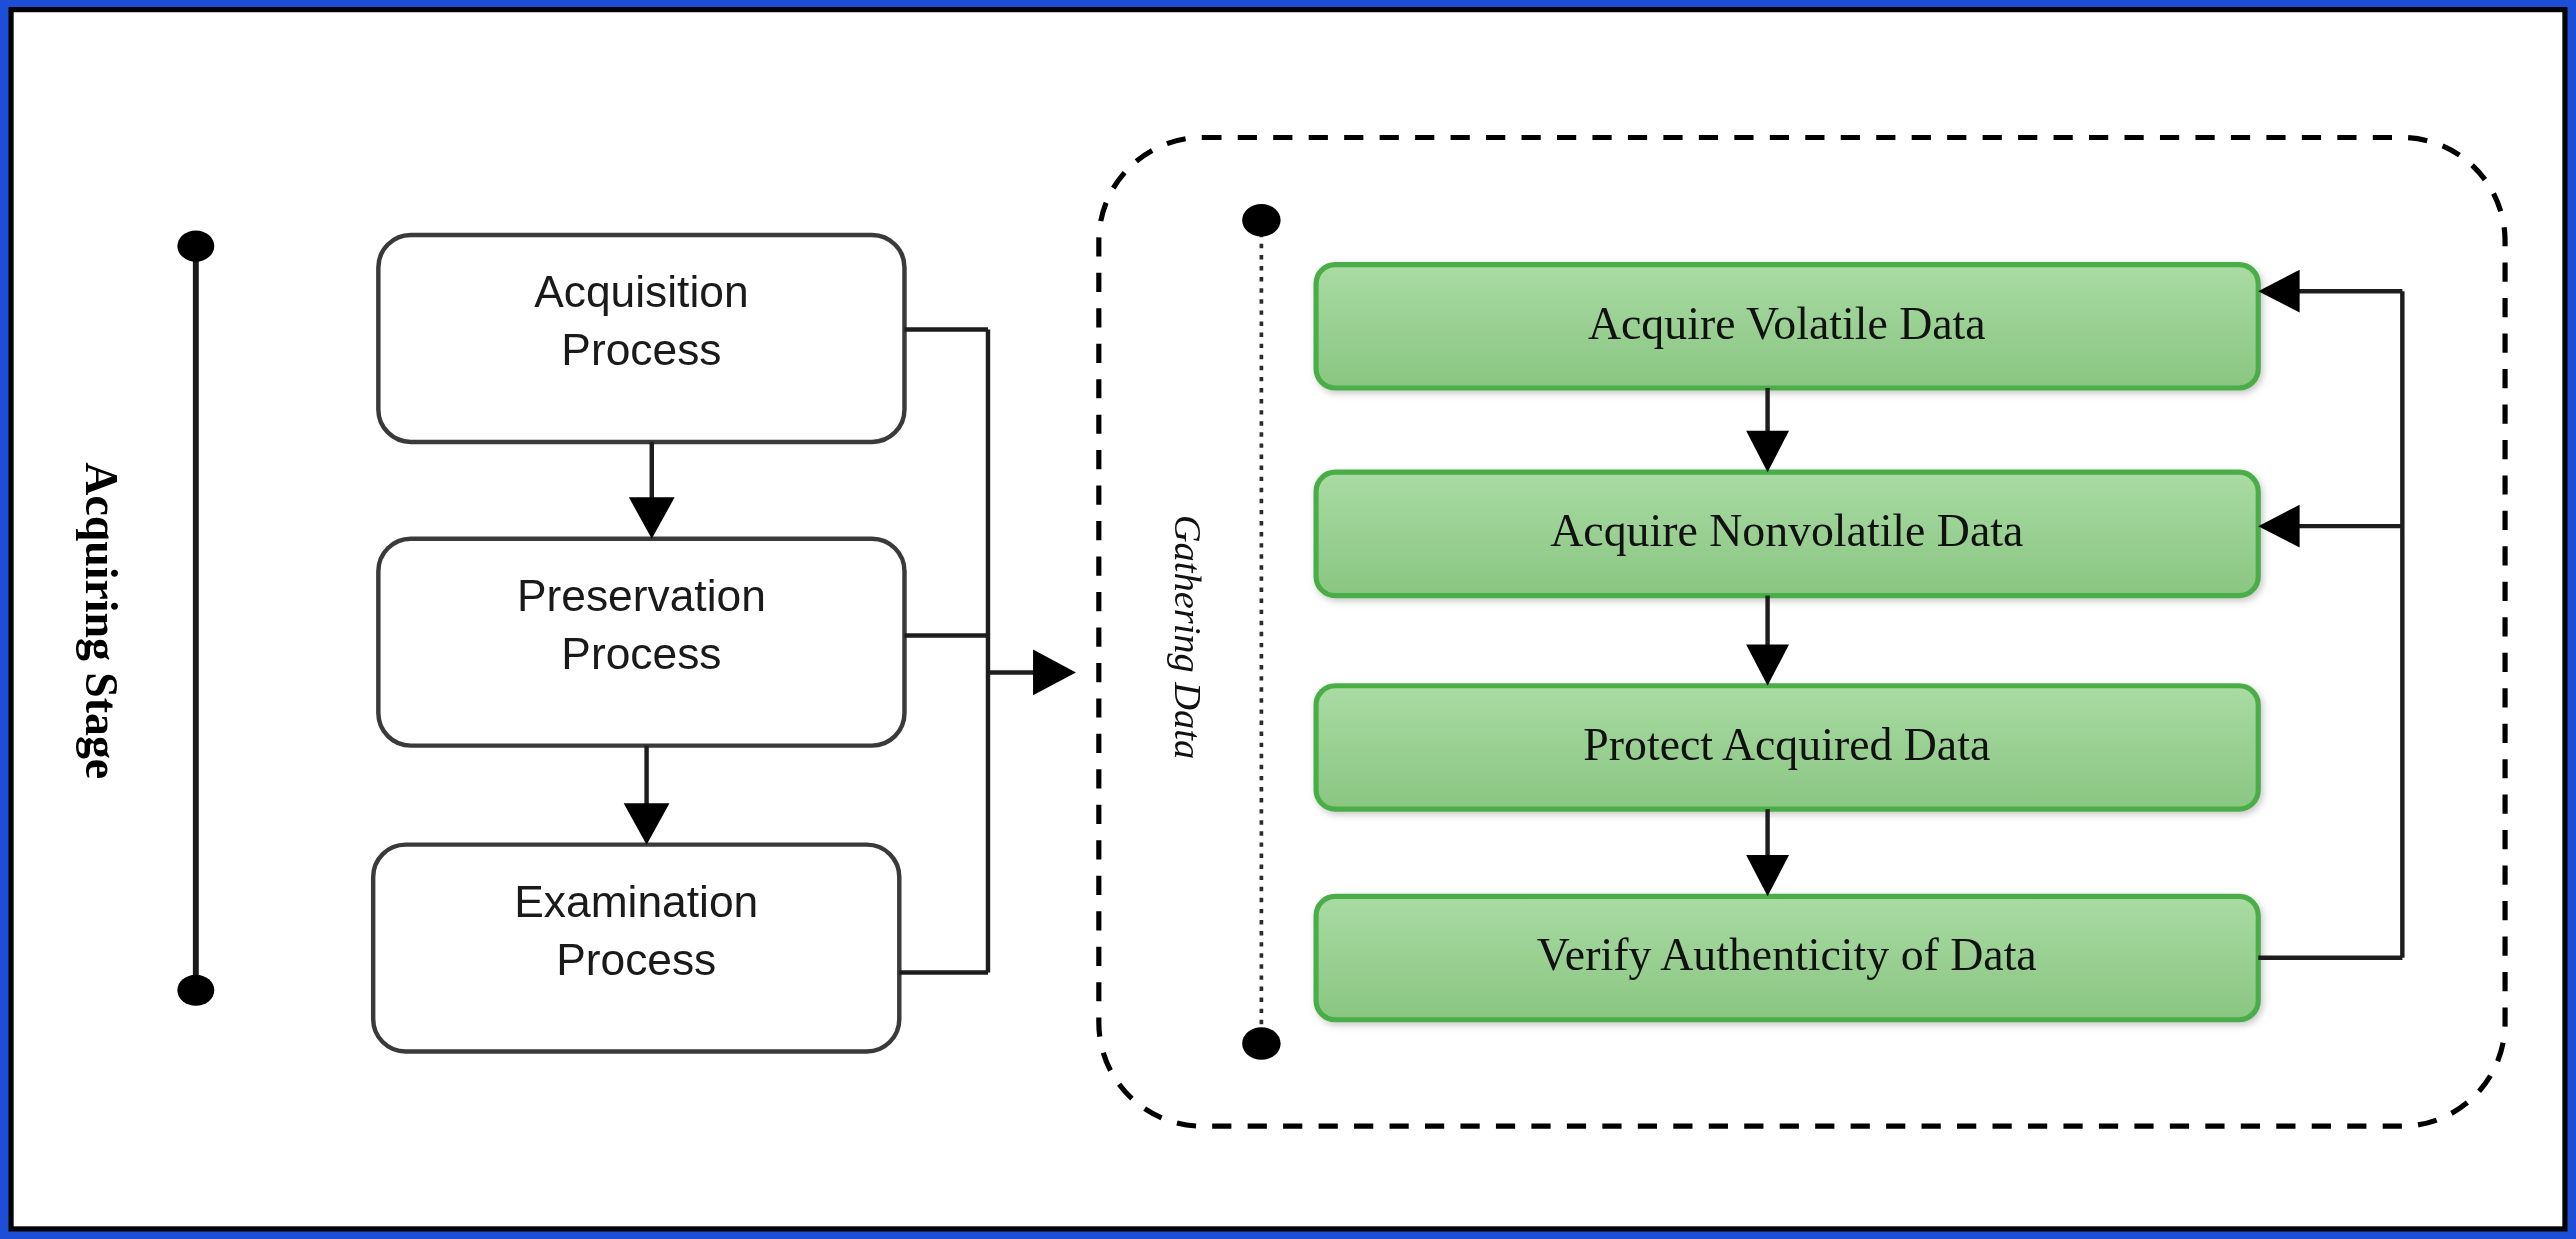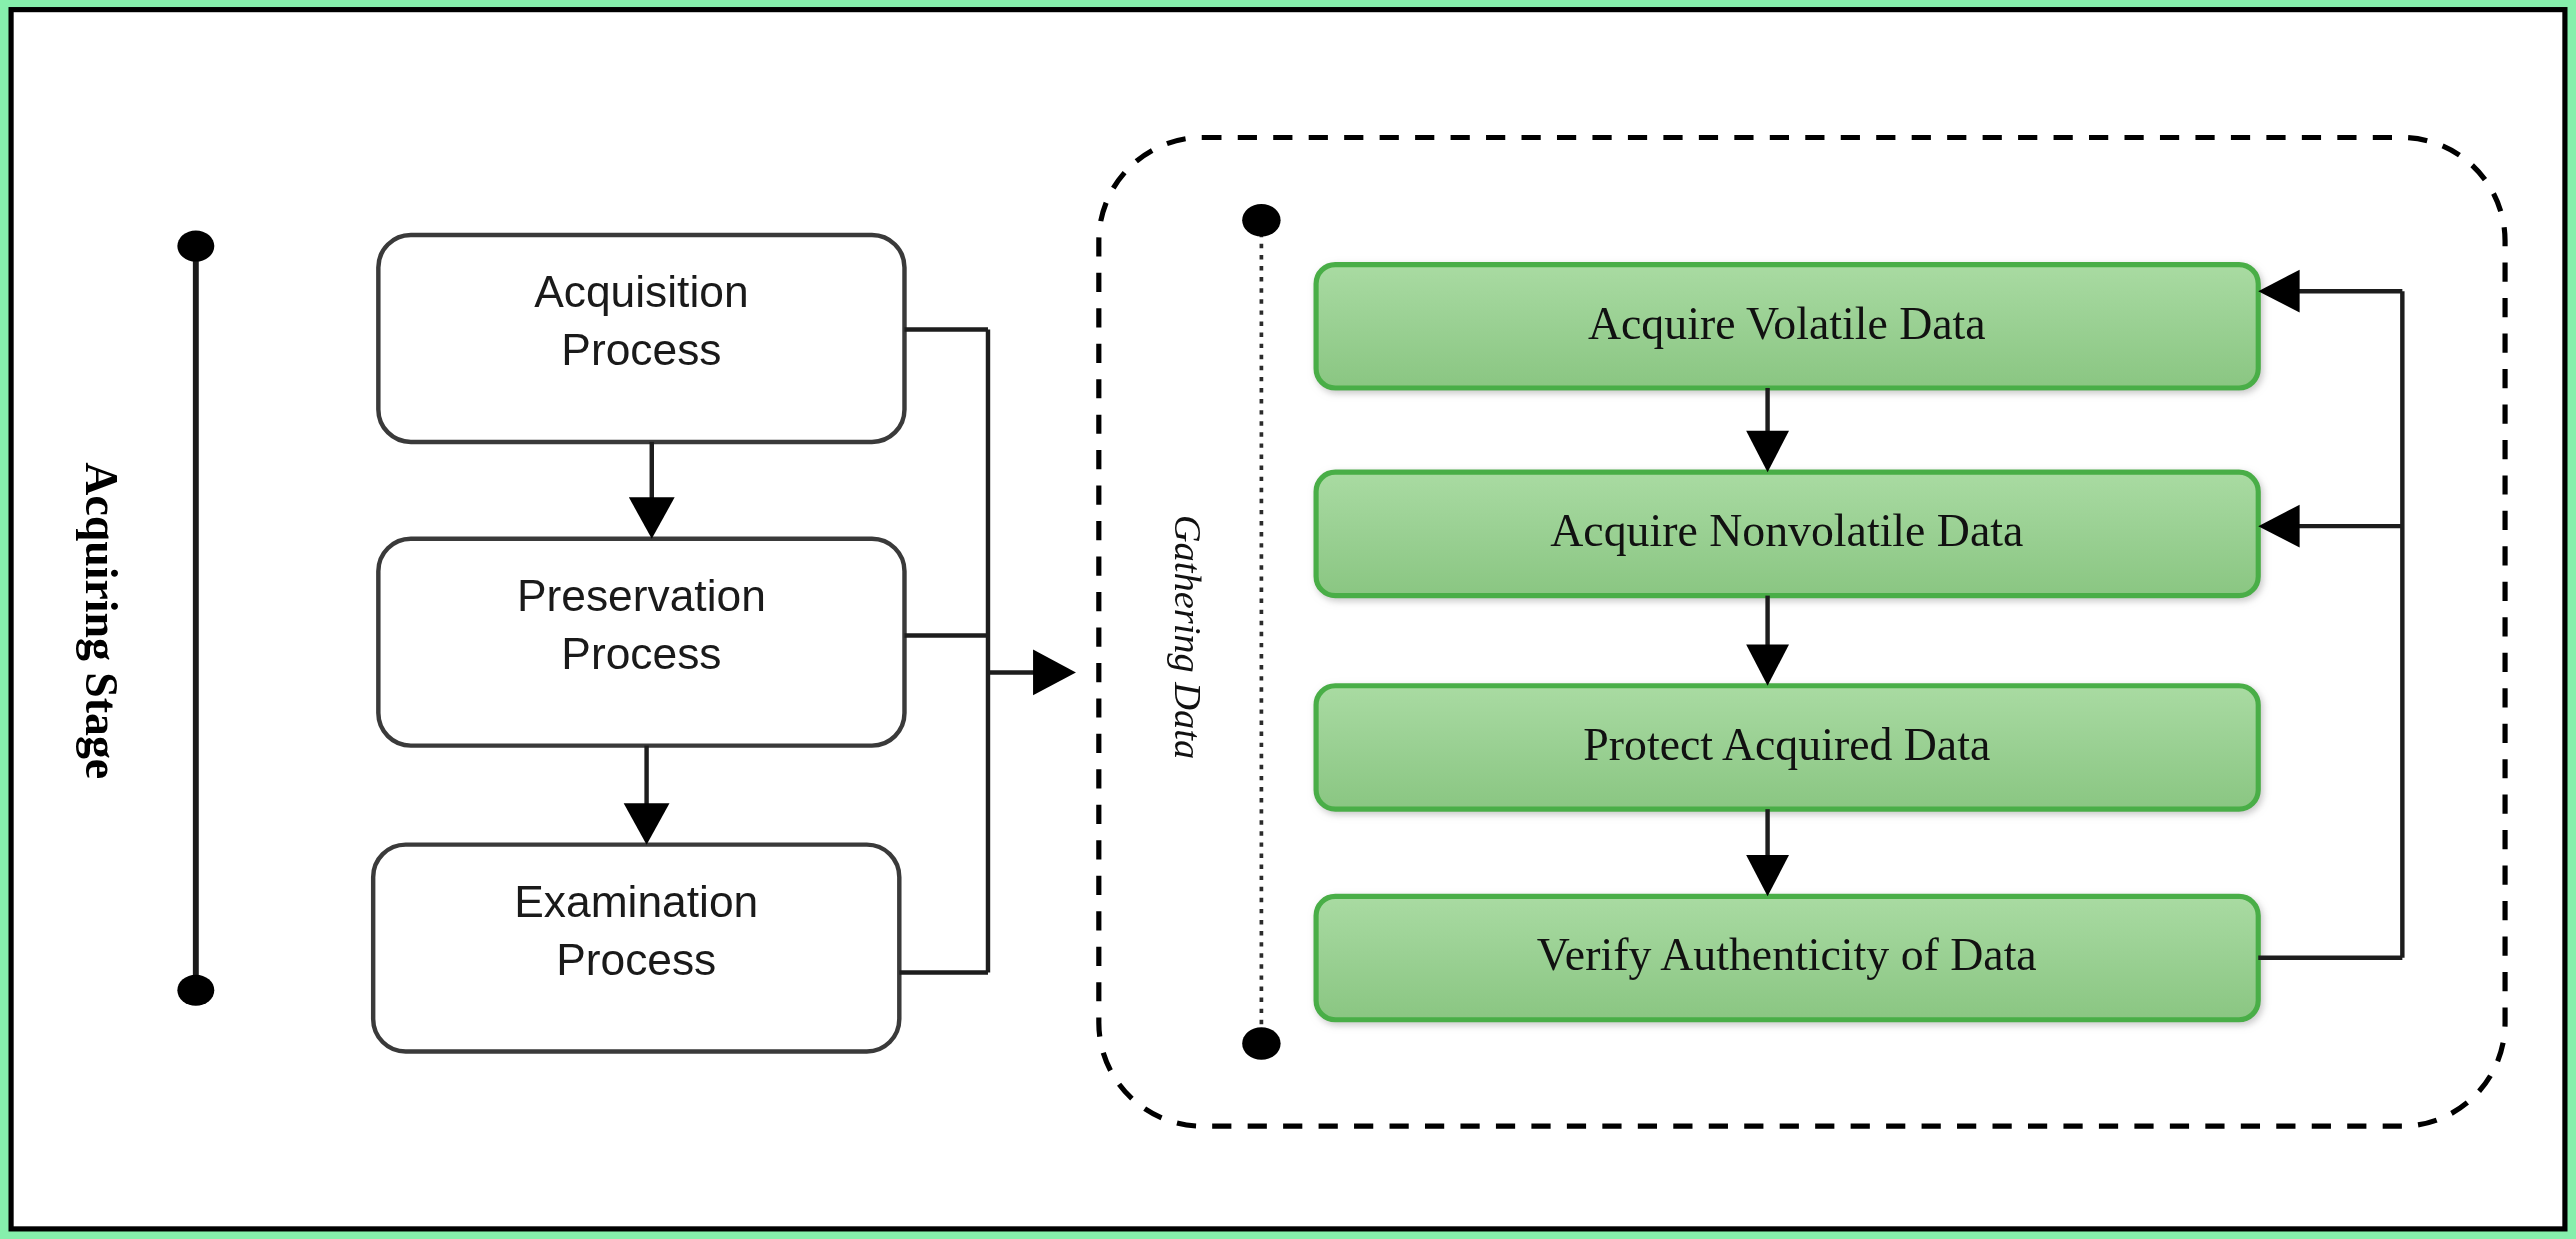--- a/index.html
+++ b/index.html
@@ -11,21 +11,21 @@
   body {
     width: 2576px;
     height: 1240px;
     font-family: "Liberation Sans", sans-serif;
     overflow: hidden;
   }
   #diagram-root {
     position: relative;
     width: 2576px;
     height: 1240px;
-    background: #86efac;
+    background: #1d4ed8;
   }
   svg.canvas {
     position: absolute;
     top: 0;
     left: 0;
     width: 2576px;
     height: 1240px;
     display: block;
   }
   .frame-rect {

